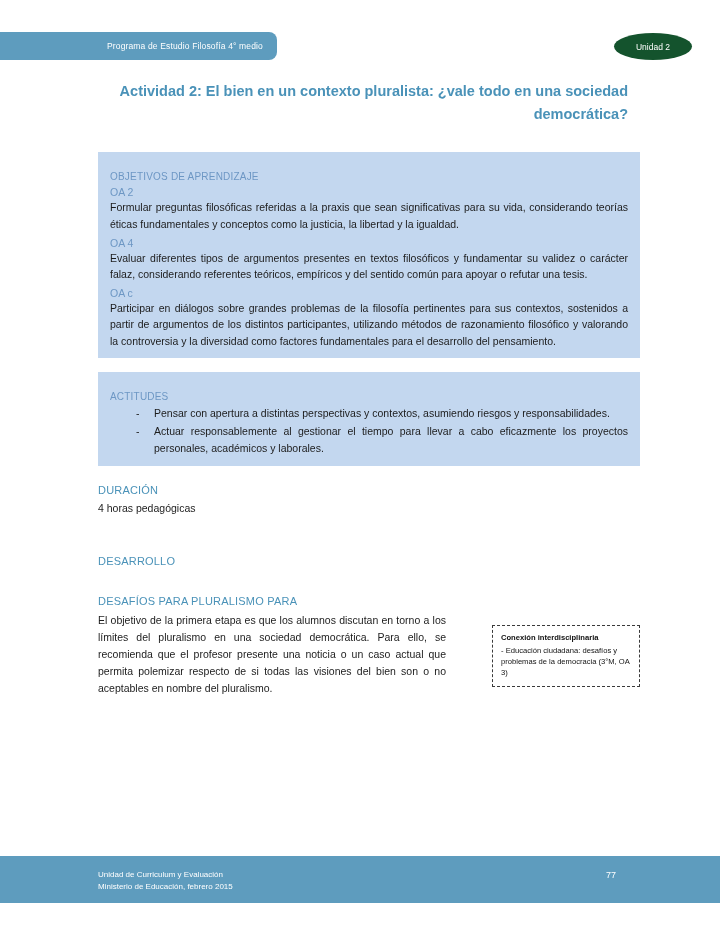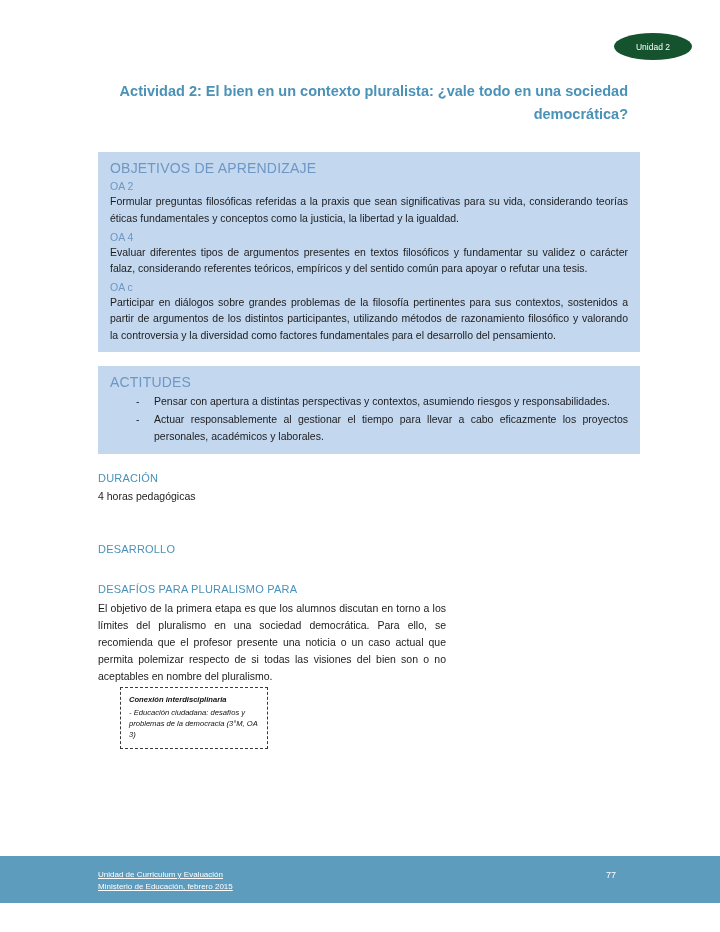--- a/index.html
+++ b/index.html
@@ -104,23 +104,23 @@
     background: #c3d7ef;
     padding: 7px 12px 9px 12px;
     box-sizing: border-box;
     width: 542px;
   }
   .blue-box.oa-box {
     margin-bottom: 14px;
   }
   .blue-box-heading {
     color: #6d97c4;
-    font-size: 14px;
+    font-size: 10px;
     letter-spacing: 0.2px;
-    margin: 1px 0 3px 0;
+    margin: 12px 0 3px 0;
   }
   .oa-code {
     color: #6d97c4;
     font-size: 10.5px;
     margin: 4px 0 1px 0;
   }
   .oa-text {
     font-size: 10.5px;
     line-height: 1.58;
     margin: 0;
@@ -155,32 +155,30 @@
   }
   .desarrollo-block {
     margin-top: 38px;
   }
   .desafios-block {
     margin-top: 28px;
   }
 
   .two-col {
     display: flex;
-    align-items: flex-start;
+    align-items: center;
     margin-top: 5px;
-    flex-direction: column;
   }
   .two-col-main {
     width: 348px;
   }
   .two-col-side {
-    margin-left: 22px;
+    margin-left: 46px;
     width: 148px;
     padding-top: 2px;
-    font-style: italic;
   }
 
   .dashed-box {
     border: 1.4px dashed #3a3a3a;
     padding: 7px 7px 8px 8px;
     box-sizing: border-box;
     width: 148px;
   }
   .dashed-box-title {
     font-size: 7.6px;
@@ -205,35 +203,37 @@
     height: 47px;
     background: #5e9cbe;
   }
   .footer-left {
     position: absolute;
     left: 98px;
     top: 13px;
     color: #ffffff;
     font-size: 8px;
     line-height: 1.5;
-    text-decoration: underline;
   }
   .footer-page {
     position: absolute;
     left: 606px;
     top: 14px;
     color: #ffffff;
     font-size: 9px;
   }
 </style>
 </head>
 <body>
 
 <div class="page">
 
+  <div class="header-band">
+    <span class="header-band-label">Programa de Estudio Filosofía 4° medio</span>
+  </div>
 
   <div class="unit-badge">
     <span class="unit-badge-label">Unidad 2</span>
   </div>
 
   <div class="content">
 
     <h1 class="activity-title">Actividad 2: El bien en un contexto pluralista: ¿vale todo en una sociedad democrática?</h1>
 
 

